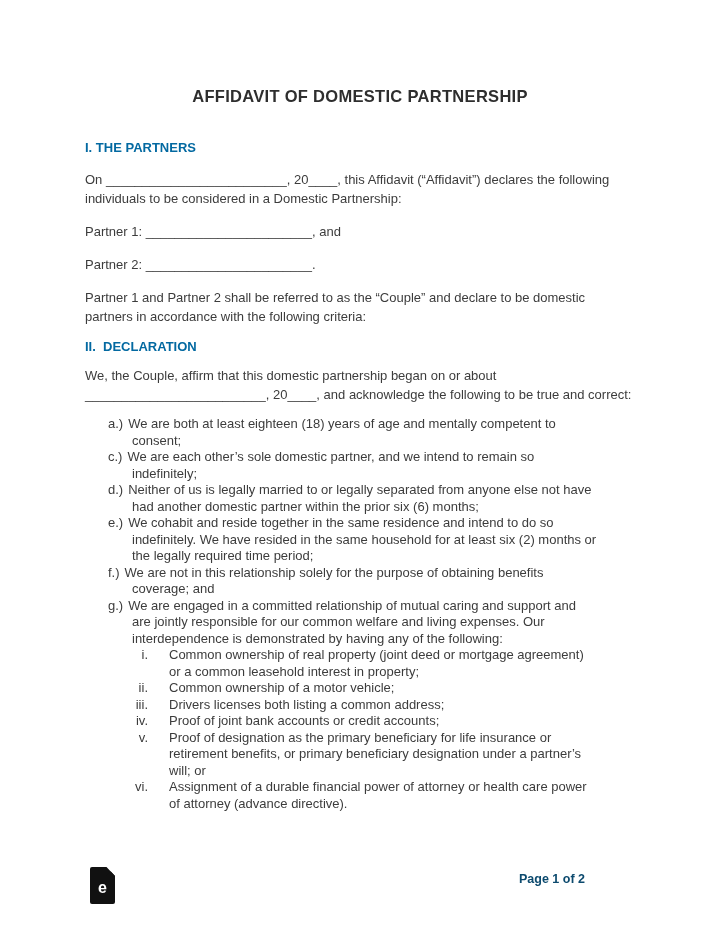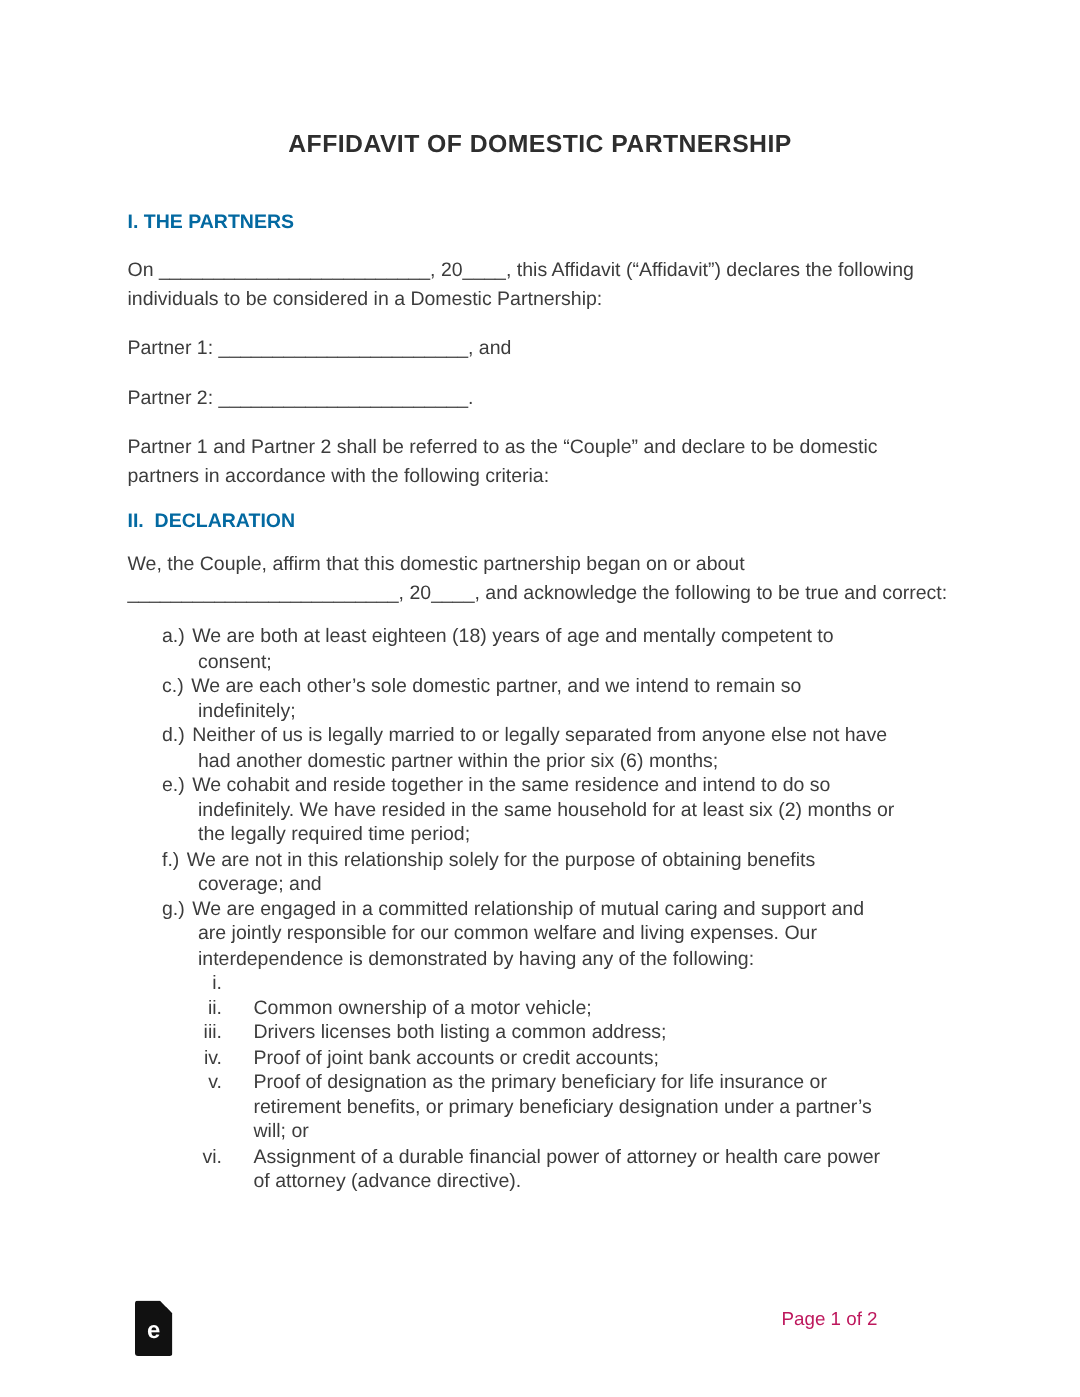--- a/index.html
+++ b/index.html
@@ -96,21 +96,22 @@
     top: 0; right: 0;
     width: 0; height: 0;
     border-top: 9px solid transparent;
     border-right: 9px solid #111111;
   }
   .page-number {
     position: absolute;
     top: 872px;
     right: 63px;
     font-size: 12.5px;
-    color: #be185d;
+    color: #0c4a6e;
+    font-weight: bold;
   }
 </style>
 </head>
 <body>
 
 <div class="page">
   <div class="content">
 
     <h1 class="doc-title">AFFIDAVIT OF DOMESTIC PARTNERSHIP</h1>
 
@@ -161,20 +162,22 @@
       </div>
 
       <div class="decl-item">
         <div class="item-line"><span class="item-label">g.)</span><span class="item-text">We are engaged in a committed relationship of mutual caring and support and
 are jointly responsible for our common welfare and living expenses. Our
 interdependence is demonstrated by having any of the following:</span></div>
 
         <div class="sublist">
           <div class="sub-row">
             <div class="sub-label">i.</div>
+            <div class="sub-text">Common ownership of real property (joint deed or mortgage agreement)
+or a common leasehold interest in property;</div>
           </div>
           <div class="sub-row">
             <div class="sub-label">ii.</div>
             <div class="sub-text">Common ownership of a motor vehicle;</div>
           </div>
           <div class="sub-row">
             <div class="sub-label">iii.</div>
             <div class="sub-text">Drivers licenses both listing a common address;</div>
           </div>
           <div class="sub-row">

